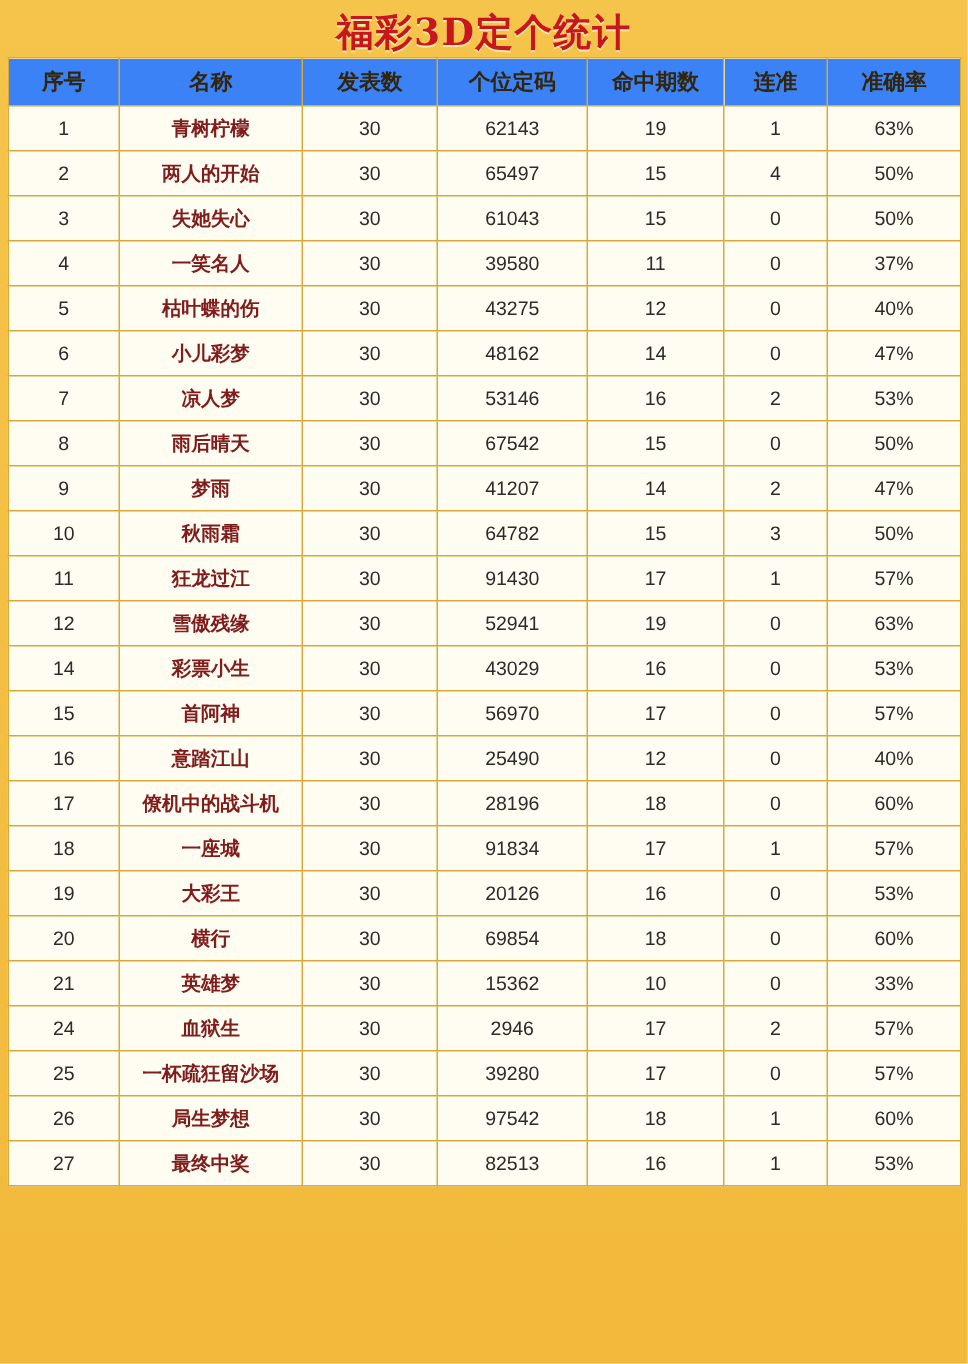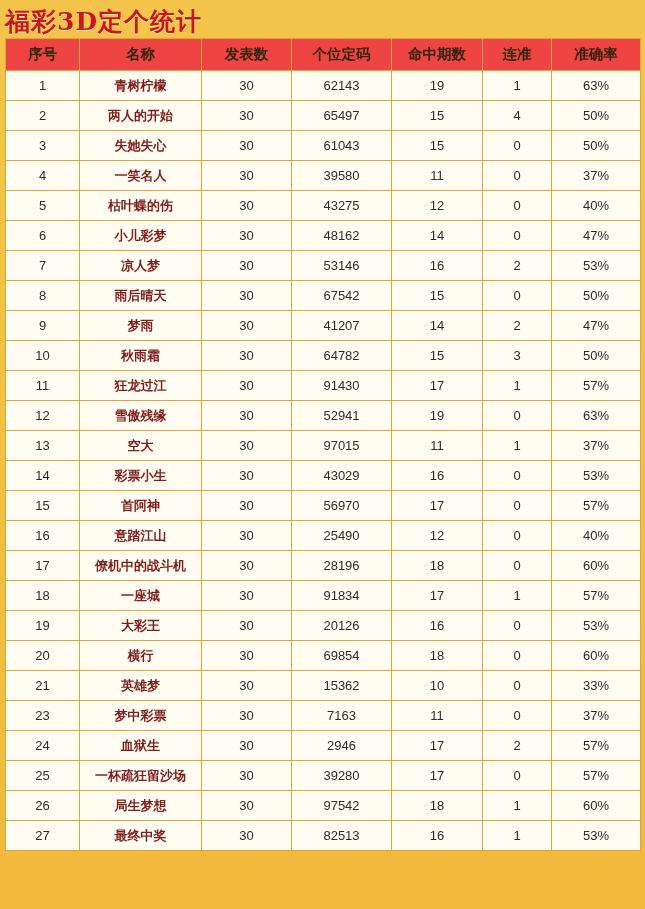--- a/index.html
+++ b/index.html
@@ -17,20 +17,21 @@
     width: 645px;
     height: 909px;
     box-sizing: border-box;
     background: linear-gradient(#f5c44a, #f2b93c);
     padding: 4px 5px 0 5px;
   }
   .title-bar {
     height: 34px;
     display: flex;
     align-items: center;
+    justify-content: center;
   }
   .title-text {
     font-family: "DejaVu Serif", serif;
     font-weight: bold;
     font-size: 25px;
     color: #c8161d;
     letter-spacing: 1px;
     text-shadow: 0 1px 0 #ffe9a8;
   }
   table.stats {
@@ -51,21 +52,21 @@
     border: 1px solid #d8a93a;
     text-align: center;
     font-size: 13px;
     color: #2b2b2b;
     height: 29px;
     padding: 0 2px;
     white-space: nowrap;
     overflow: hidden;
   }
   table.stats thead th {
-    background: #ef4444;
+    background: #3b82f6;
     font-weight: bold;
     font-size: 14.5px;
     color: #33250a;
     height: 31px;
   }
   table.stats tbody td {
     background: #fffdf2;
   }
   table.stats tbody td.name {
     color: #7f1d1d;
@@ -210,29 +211,20 @@
         <tr>
           <td class="idx">12</td>
           <td class="name">雪傲残缘</td>
           <td>30</td>
           <td>52941</td>
           <td>19</td>
           <td>0</td>
           <td>63%</td>
         </tr>
         <tr>
-          <td class="idx">13</td>
-          <td class="name">空大</td>
-          <td>30</td>
-          <td>97015</td>
-          <td>11</td>
-          <td>1</td>
-          <td>37%</td>
-        </tr>
-        <tr>
           <td class="idx">14</td>
           <td class="name">彩票小生</td>
           <td>30</td>
           <td>43029</td>
           <td>16</td>
           <td>0</td>
           <td>53%</td>
         </tr>
         <tr>
           <td class="idx">15</td>
@@ -289,29 +281,20 @@
           <td>60%</td>
         </tr>
         <tr>
           <td class="idx">21</td>
           <td class="name">英雄梦</td>
           <td>30</td>
           <td>15362</td>
           <td>10</td>
           <td>0</td>
           <td>33%</td>
-        </tr>
-        <tr>
-          <td class="idx">23</td>
-          <td class="name">梦中彩票</td>
-          <td>30</td>
-          <td>7163</td>
-          <td>11</td>
-          <td>0</td>
-          <td>37%</td>
         </tr>
         <tr>
           <td class="idx">24</td>
           <td class="name">血狱生</td>
           <td>30</td>
           <td>2946</td>
           <td>17</td>
           <td>2</td>
           <td>57%</td>
         </tr>

